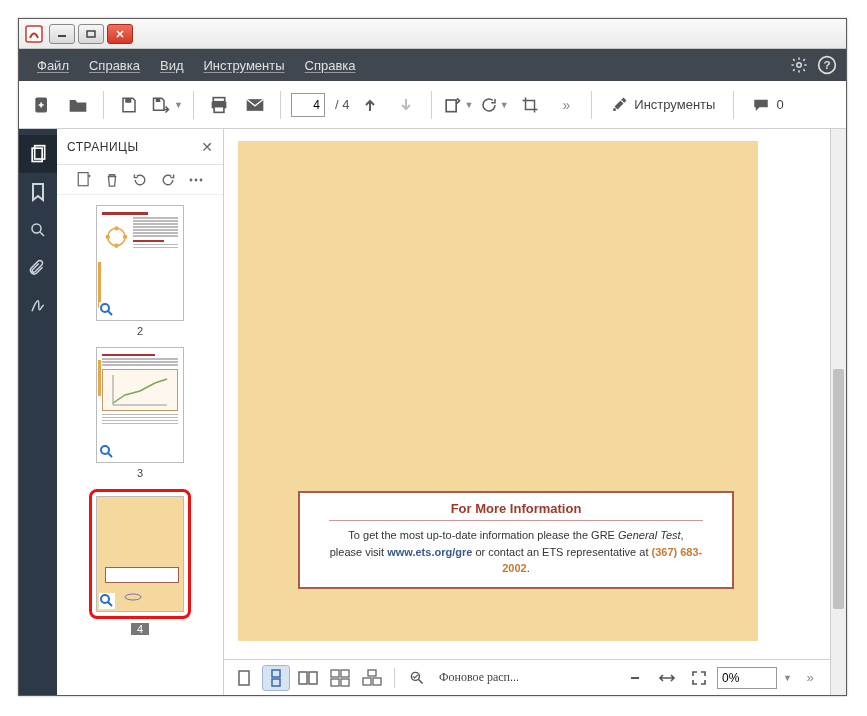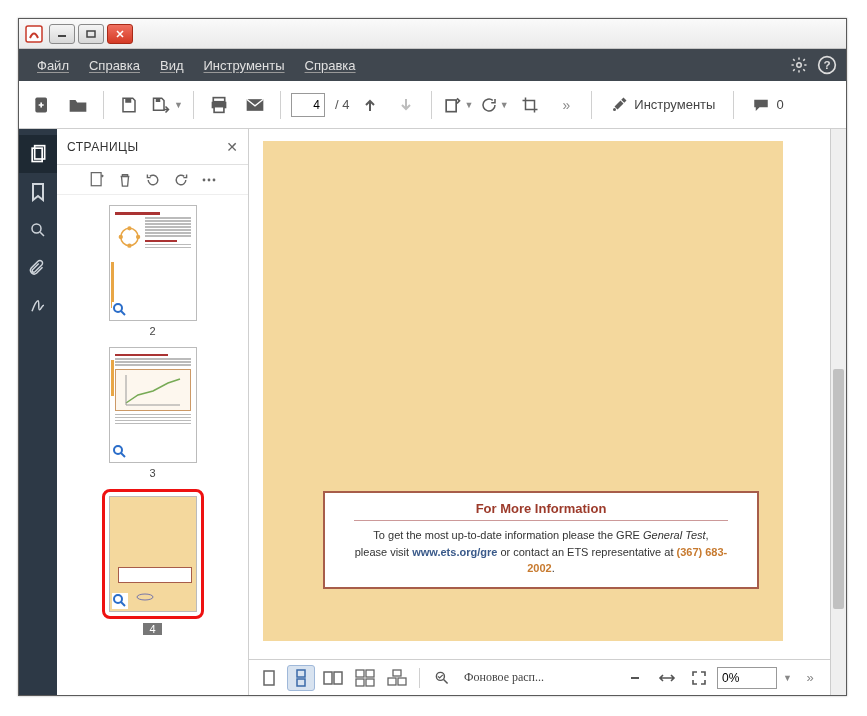--- a/index.html
+++ b/index.html
@@ -20,21 +20,21 @@
 .toolbar { height: 48px; background: #fff; border-bottom: 1px solid #cfcfcf; display: flex; align-items: center; padding: 0 8px; gap: 6px; }
 .tb-btn { min-width: 30px; height: 30px; display: flex; align-items: center; justify-content: center; cursor: pointer; color: #5a5a5a; border-radius: 2px; }
 .tb-sep { width: 1px; height: 28px; background: #d0d0d0; margin: 0 4px; }
 .page-input { width: 34px; height: 24px; border: 1px solid #999; text-align: right; padding: 0 4px; font-size: 12px; }
 .page-total { font-size: 13px; color: #555; margin-left: 4px; }
 .tb-label-btn { height: 30px; display: flex; align-items: center; gap: 6px; padding: 0 8px; cursor: pointer; color: #444; font-size: 13px; }
 .body-area { flex: 1; display: flex; overflow: hidden; }
 .iconrail { width: 38px; background: #2d3946; display: flex; flex-direction: column; align-items: center; padding-top: 6px; gap: 0; }
 .rail-item { width: 38px; height: 38px; display: flex; align-items: center; justify-content: center; cursor: pointer; color: #cfd5db; }
 .rail-item.active { background: #1e2933; color: #fff; }
-.pages-panel { width: 192px; border-right: 1px solid #cfcfcf; background: #fff; display: flex; flex-direction: column; }
+.pages-panel { width: 167px; border-right: 1px solid #cfcfcf; background: #fff; display: flex; flex-direction: column; }
 .pages-head { height: 36px; display: flex; align-items: center; padding: 0 10px; font-size: 12px; color: #333; border-bottom: 1px solid #e0e0e0; }
 .pages-head-title { flex: 1; letter-spacing: 0.5px; }
 .pages-head .close-x { cursor: pointer; color: #666; font-size: 14px; }
 .pages-mini-toolbar { height: 30px; display: flex; align-items: center; justify-content: center; gap: 10px; color: #666; border-bottom: 1px solid #eee; }
 .pages-mini-toolbar .mi { cursor: pointer; width: 18px; height: 18px; display:flex; align-items:center; justify-content:center; }
 .thumbs { flex: 1; overflow-y: auto; padding: 10px 0; display: flex; flex-direction: column; align-items: center; gap: 10px; }
 .thumb-wrap { display: flex; flex-direction: column; align-items: center; gap: 4px; position: relative; }
 .thumb { width: 88px; height: 116px; border: 1px solid #bbb; background: #fff; position: relative; overflow: hidden; }
 .thumb-label { font-size: 11px; color: #444; }
 .thumb-wrap.selected .thumb-outer { border: 3px solid #e11; border-radius: 8px; padding: 4px; }

